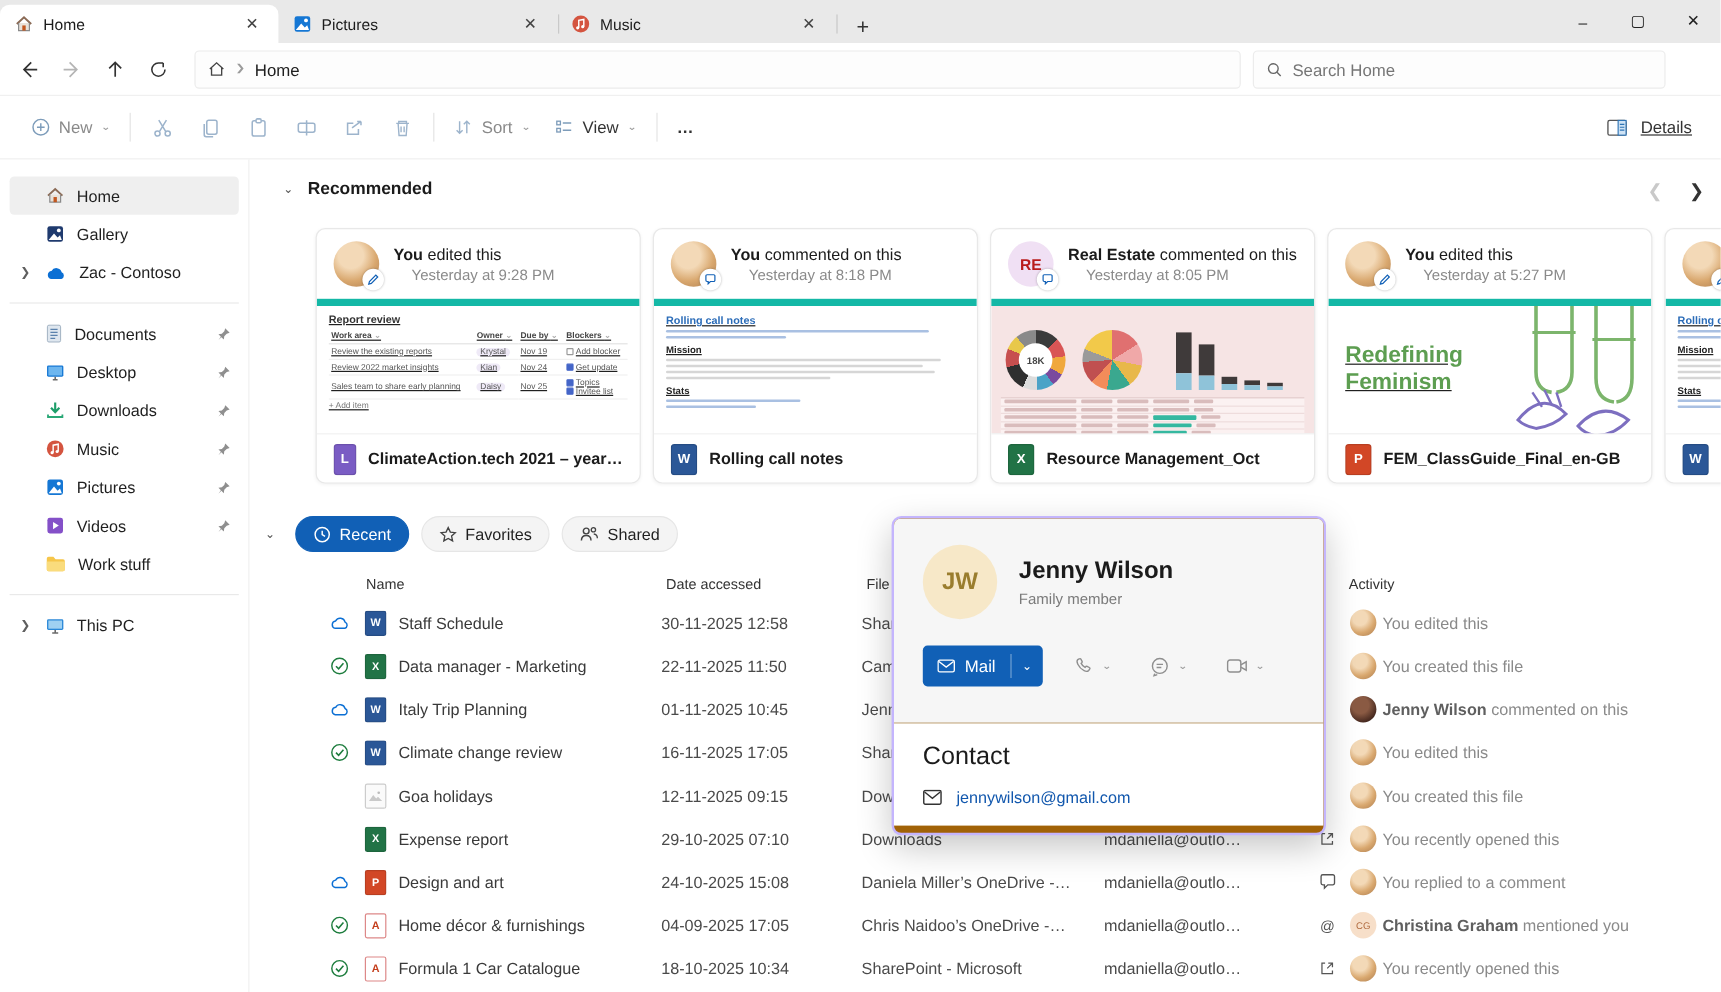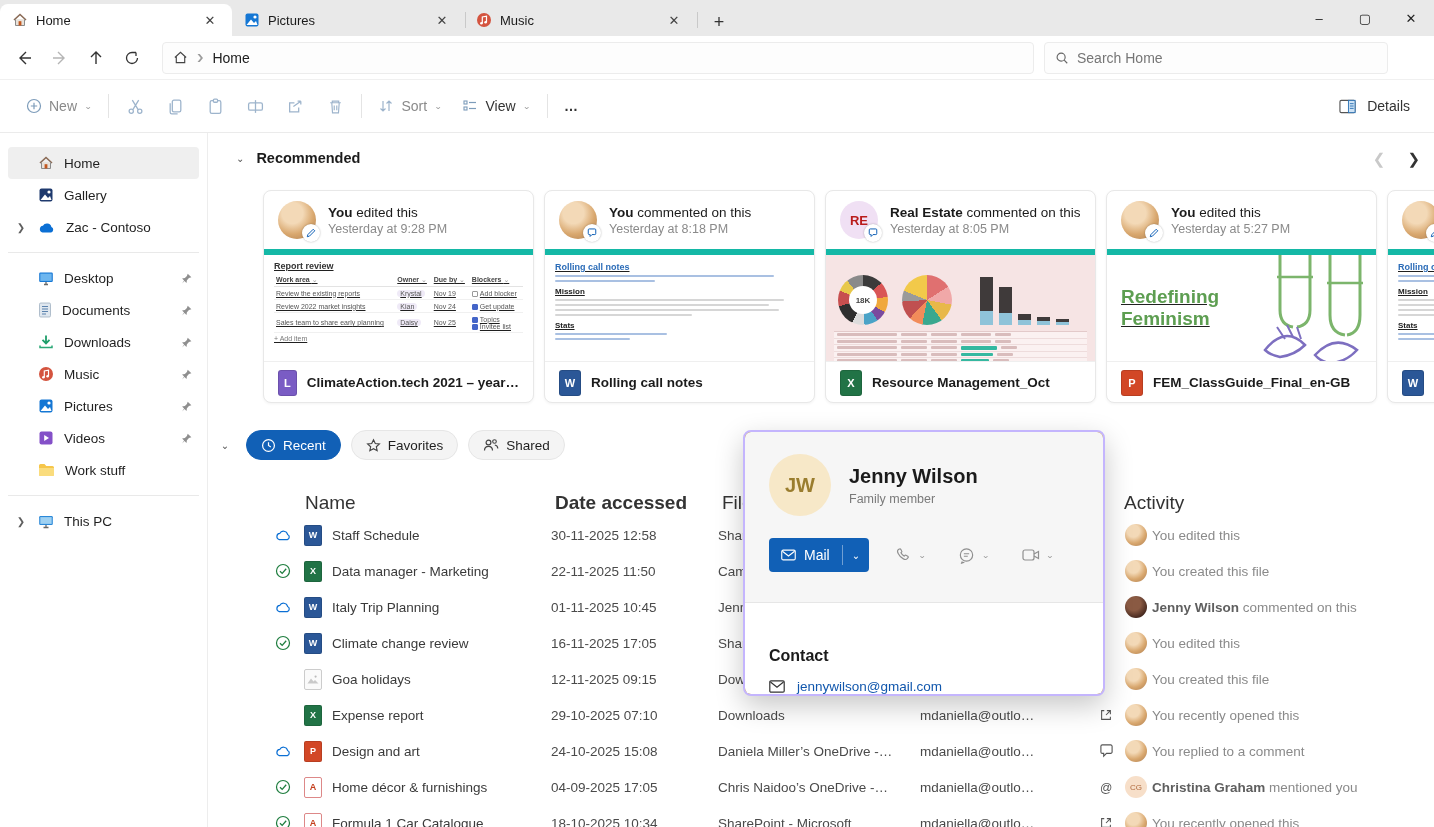--- a/index.html
+++ b/index.html
@@ -23,21 +23,21 @@
   .nav-btn { width:36px; height:32px; display:flex; align-items:center; justify-content:center; border-radius:4px; color:#333; }
   .nav-btn.disabled { color:#b5b5b5; }
   #breadcrumb-box { height:32px; flex:0 0 872px; margin-left:12px; background:#fdfdfd; border:1px solid #ececec; border-radius:4px; display:flex; align-items:center; padding:0 10px; gap:8px; }
   #search-box { height:32px; width:344px; margin-left:10px; background:#fdfdfd; border:1px solid #ececec; border-radius:4px; display:flex; align-items:center; padding:0 10px; gap:8px; color:#767676; }
 
   
   #toolbar { position:absolute; top:80px; left:0; width:1434px; height:53px; background:#fff; display:flex; align-items:center; padding:0 16px; border-bottom:1px solid #ebebeb; }
   .tb-btn { display:flex; align-items:center; gap:7px; height:36px; padding:0 10px; border-radius:4px; color:#8a8a8a; }
   .tb-icon-btn { width:40px; height:36px; display:flex; align-items:center; justify-content:center; border-radius:4px; color:#9db4cc; }
   .tb-sep { width:1px; height:24px; background:#e4e4e4; margin:0 6px; }
-  #details-btn { position:absolute; right:16px; display:flex; align-items:center; gap:11px; height:36px; padding:0 8px; color:#333; border-radius:4px; }
+  #details-btn { position:absolute; right:16px; display:flex; align-items:center; gap:11px; height:36px; padding:0 8px; color:#333; border-radius:4px;text-decoration:underline; }
   .chev { font-size:10px; color:#9b9b9b; transform:scaleY(.8); }
 
   
   #sidebar { position:absolute; top:133px; left:0; width:208px; height:694px; background:#fff; border-right:1px solid #ededed; padding-top:14px; }
   .side-item { display:flex; align-items:center; height:32px; margin:0 8px; padding:0 6px; border-radius:4px; gap:10px; position:relative; }
   .side-item.selected { background:#efefef; }
   .side-chev { width:14px; display:flex; justify-content:center; color:#5f5f5f; font-size:10px; flex:0 0 14px; }
   .side-noindent { width:14px; flex:0 0 14px; }
   .side-label { flex:1; font-size:13.5px; color:#1f1f1f; white-space:nowrap; }
   .side-pin { color:#8f8f8f; }
@@ -55,21 +55,21 @@
   .card { position:absolute; top:57px; width:271px; height:213px; background:#fff; border:1px solid #e8e8e8; border-radius:8px; box-shadow:0 1px 3px rgba(0,0,0,.05); overflow:hidden; }
   .card-head { height:58px; display:flex; align-items:center; padding:0 14px; gap:12px; }
   .card-av { position:relative; width:38px; height:38px; border-radius:50%; flex:0 0 38px; }
   .av-photo { background:radial-gradient(circle at 38% 32%, #f3d9b7 0 30%, #d9a86f 60%, #a9794c); }
   .av-jenny { background:radial-gradient(circle at 40% 35%, #8a5a43 0 35%, #44271e 75%); }
   .av-re { background:#f0e0f4; display:flex; align-items:center; justify-content:center; font-size:13px; font-weight:bold; color:#b91c1c; }
   .av-cg { background:#f7dfc9; display:flex; align-items:center; justify-content:center; font-size:9px; font-weight:bold; color:#b06a3e; }
   .card-badge { position:absolute; right:-4px; bottom:-3px; width:18px; height:18px; border-radius:50%; background:#fff; box-shadow:0 0 2px rgba(0,0,0,.3); display:flex; align-items:center; justify-content:center; color:#1160b6; }
   .card-t1 { font-size:13.5px; color:#1b1b1b; }
   .card-t1 b { font-weight:bold; }
-  .card-t2 { font-size:12.5px; color:#8a8a8a; margin-top:2px; }
+  .card-t2 { font-size:12.5px; color:#8a8a8a; margin-top:2px;margin-left:15px; }
   .card-thumb { height:112px; background:#fff; overflow:hidden; position:relative; border-top:6px solid #14b8a6;text-decoration:underline; }
   .card-foot { height:42px; display:flex; align-items:center; gap:10px; padding:0 14px; border-top:1px solid #efefef; font-size:13.5px; font-weight:bold; color:#1b1b1b; white-space:nowrap; }
 
   
   .mini-wrap { padding:6px 10px; }
   .mini-title { font-size:9px; font-weight:bold; color:#333; margin-bottom:3px; }
   .mini-table { width:100%; border-collapse:collapse; font-size:7px; color:#555; }
   .mini-table th { text-align:left; font-weight:bold; color:#444; border-bottom:1px solid #e3e3e3; padding:2px 2px; }
   .mini-table td { padding:2.5px 2px; border-bottom:1px solid #f0f0f0; }
   .chip { background:#efeaf7; border-radius:6px; padding:0 3px; }
@@ -104,35 +104,35 @@
   .fem { display:flex; height:100%; background:#fff; }
   .fem-text { flex:0 0 118px; display:flex; align-items:center; padding-left:14px; font-size:19px; line-height:1.15; font-weight:bold; color:#5d9e51; }
 
   
   #filters { position:absolute; top:297px; left:6px; display:flex; align-items:center; gap:10px; }
   #filters .sec-chev { width:22px; display:flex; justify-content:center; color:#555; font-size:10px; }
   .pill { display:flex; align-items:center; gap:7px; height:30px; padding:0 14px; border-radius:15px; background:#f4f4f4; border:1px solid #e6e6e6; font-size:13.5px; color:#1f1f1f; }
   .pill.active { background:#1160b6; border-color:#1160b6; color:#fff; }
 
   #filetable { position:absolute; top:340px; left:0; width:1226px; }
-  .th-row { display:flex; height:28px; align-items:center; color:#333; font-size:19px;margin-top:16px; }
+  .th-row { display:flex; height:28px; align-items:center; color:#333; font-size:12px; }
   .trow { display:flex; height:36px; align-items:center; font-size:13.5px; color:#3a3a3a; }
   .c-sync { flex:0 0 30px; margin-left:60px; display:flex; justify-content:center; }
   .c-fico { flex:0 0 30px; display:flex; justify-content:center; }
   .c-name { flex:0 0 223px; padding-left:4px; white-space:nowrap; overflow:hidden; }
   .c-date { flex:0 0 167px; color:#4a4a4a; }
   .c-loc  { flex:0 0 202px; color:#4a4a4a; white-space:nowrap; overflow:hidden; }
   .c-mail { flex:0 0 172px; color:#4a4a4a; white-space:nowrap; overflow:hidden; }
   .c-aicon{ flex:0 0 28px; color:#555; display:flex; justify-content:center; }
   .c-aav  { flex:0 0 32px; display:flex; justify-content:center; }
   .mini-av { width:22px; height:22px; border-radius:50%; }
   .c-act  { flex:1; color:#8a8a8a; white-space:nowrap; overflow:hidden; }
   .c-act b { color:#5f5f5f; }
   .h-name { margin-left:97px; flex:0 0 250px; }
-  .h-date { flex:0 0 167px;font-weight:bold; } .h-loc { flex:0 0 202px; } .h-mail { flex:0 0 172px; } .h-act { flex:1; padding-left:28px; }
+  .h-date { flex:0 0 167px; } .h-loc { flex:0 0 202px; } .h-mail { flex:0 0 172px; } .h-act { flex:1; padding-left:28px; }
 
   
   .fico { display:inline-flex; align-items:center; justify-content:center; width:18px; height:21px; border-radius:2px; font-size:9px; font-weight:bold; color:#fff; border:1px solid rgba(0,0,0,.12); background:#fff; position:relative; }
   .fico i { font-style:normal; }
   .fico.word { background:#2b5797; } .fico.excel { background:#217346; } .fico.ppt { background:#d24726; }
   .fico.pdf { background:#fff; color:#c43e1c; border-color:#d88; }
   .fico.image { background:#fafafa; color:#999; border-color:#ccc; }
   .fico.loop { background:#7a5cc4; }
   .fico.big { width:22px; height:26px; font-size:11px; border-radius:3px; }
 
@@ -144,21 +144,21 @@
   #cc-name { font-size:20px; font-weight:bold; color:#1b1b1b; }
   #cc-role { font-size:12.5px; color:#7a7a7a; margin-top:4px; }
   #cc-actions { display:flex; align-items:center; margin-top:22px; gap:4px; }
   #mail-btn { display:flex; align-items:center; height:34px; background:#1160b6; border-radius:4px; color:#fff; overflow:hidden; }
   #mail-btn .mb-main { display:flex; align-items:center; gap:8px; padding:0 12px; height:100%; }
   #mail-btn .mb-sep { width:1px; height:20px; background:rgba(255,255,255,.4); }
   #mail-btn .mb-chev { padding:0 9px; font-size:10px; }
   .cc-act { display:flex; align-items:center; gap:6px; color:#8f8f8f; padding:0 8px; }
   #cc-divider { height:1px; background:#e6e6e6; }
   #cc-bottom { padding:16px 24px; background:#fff; }
-  #cc-contact-h { font-size:16px; font-weight:bold; color:#1b1b1b;margin-top:28px; }
+  #cc-contact-h { font-size:21px; font-weight:normal; color:#1b1b1b; }
   #cc-email-row { display:flex; align-items:center; gap:12px; margin-top:14px; color:#333; }
   #cc-email { color:#1157ad; font-size:13.5px; }
 
   svg { display:block; }
 </style>
 </head>
 <body>
 
 <div id="root">
 
@@ -353,42 +353,42 @@
           <svg width="18" height="13" viewBox="0 0 18 13">
             <path d="M4.5 11.5 A3.4 3.4 0 0 1 4.9 4.8 A4.6 4.6 0 0 1 13.4 5.9 A3 3 0 0 1 13.2 11.5 Z" fill="#0b6fd4"></path>
           </svg>
         </span>
         <span class="side-label">Zac - Contoso</span>
       </div>
       <div class="side-div"></div>
       <div class="side-item">
         <span class="side-noindent"></span>
         <span>
+          <svg width="14" height="16" viewBox="0 0 14 16">
+            <rect x="1.5" y="1" width="11" height="14" rx="1.3" fill="#dfe7ef" stroke="#9fb0c0" stroke-width=".8"></rect>
+            <path d="M4 4.5 H10 M4 7 H10 M4 9.5 H10 M4 12 H8" stroke="#5b82ad" stroke-width="1.1"></path>
+          </svg>
+        </span>
+        <span class="side-label">Documents</span>
+        <span class="side-pin">
+          <svg width="13" height="13" viewBox="0 0 16 16">
+            <path d="M9.5 2 L14 6.5 L11 7.5 L8.5 10 L8 13.5 L5.5 11 L2.5 14 L5 10.5 L2.5 8 L6 7.5 L8.5 5 Z" fill="#8f8f8f"></path>
+          </svg>
+        </span>
+      </div>
+      <div class="side-item">
+        <span class="side-noindent"></span>
+        <span>
           <svg width="16" height="15" viewBox="0 0 16 15">
             <rect x="1.2" y="1.5" width="13.6" height="9.5" rx="1.2" fill="#1577d4"></rect>
             <rect x="2.3" y="2.6" width="11.4" height="7.3" fill="#6db6ef"></rect>
             <path d="M6 13.5 H10 M8 11 V13.5" stroke="#6a6a6a" stroke-width="1.3"></path>
           </svg>
         </span>
         <span class="side-label">Desktop</span>
-        <span class="side-pin">
-          <svg width="13" height="13" viewBox="0 0 16 16">
-            <path d="M9.5 2 L14 6.5 L11 7.5 L8.5 10 L8 13.5 L5.5 11 L2.5 14 L5 10.5 L2.5 8 L6 7.5 L8.5 5 Z" fill="#8f8f8f"></path>
-          </svg>
-        </span>
-      </div>
-      <div class="side-item">
-        <span class="side-noindent"></span>
-        <span>
-          <svg width="14" height="16" viewBox="0 0 14 16">
-            <rect x="1.5" y="1" width="11" height="14" rx="1.3" fill="#dfe7ef" stroke="#9fb0c0" stroke-width=".8"></rect>
-            <path d="M4 4.5 H10 M4 7 H10 M4 9.5 H10 M4 12 H8" stroke="#5b82ad" stroke-width="1.1"></path>
-          </svg>
-        </span>
-        <span class="side-label">Documents</span>
         <span class="side-pin">
           <svg width="13" height="13" viewBox="0 0 16 16">
             <path d="M9.5 2 L14 6.5 L11 7.5 L8.5 10 L8 13.5 L5.5 11 L2.5 14 L5 10.5 L2.5 8 L6 7.5 L8.5 5 Z" fill="#8f8f8f"></path>
           </svg>
         </span>
       </div>
       <div class="side-item">
         <span class="side-noindent"></span>
         <span>
           <svg width="16" height="16" viewBox="0 0 16 16">

